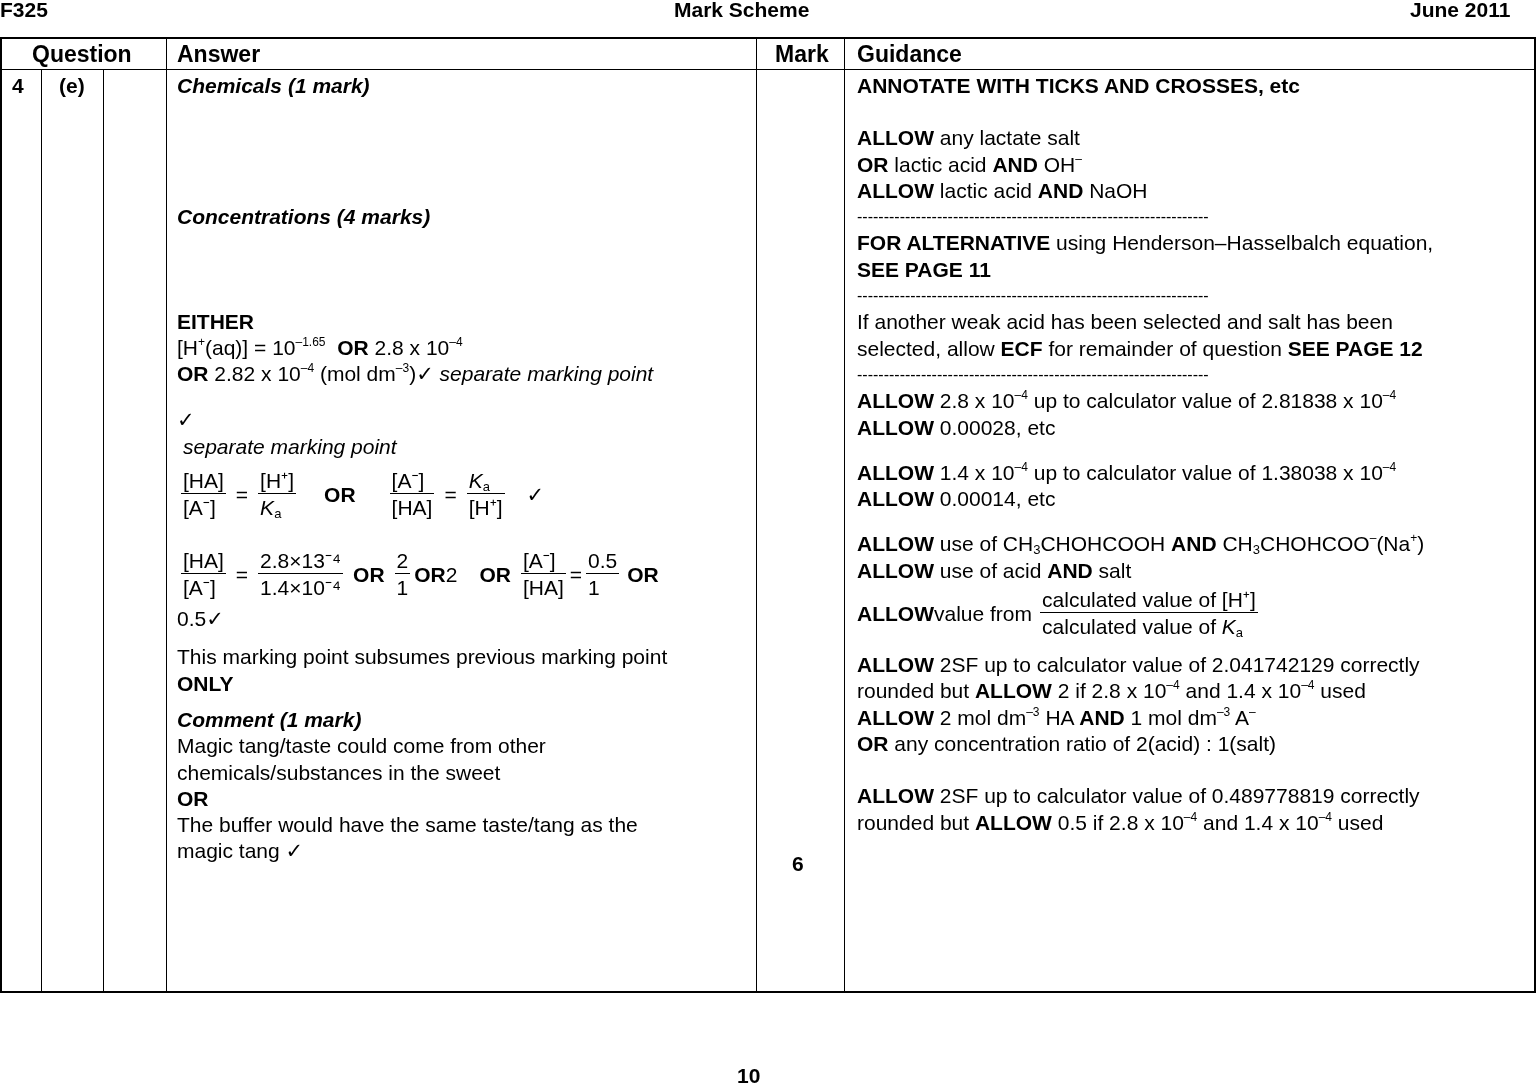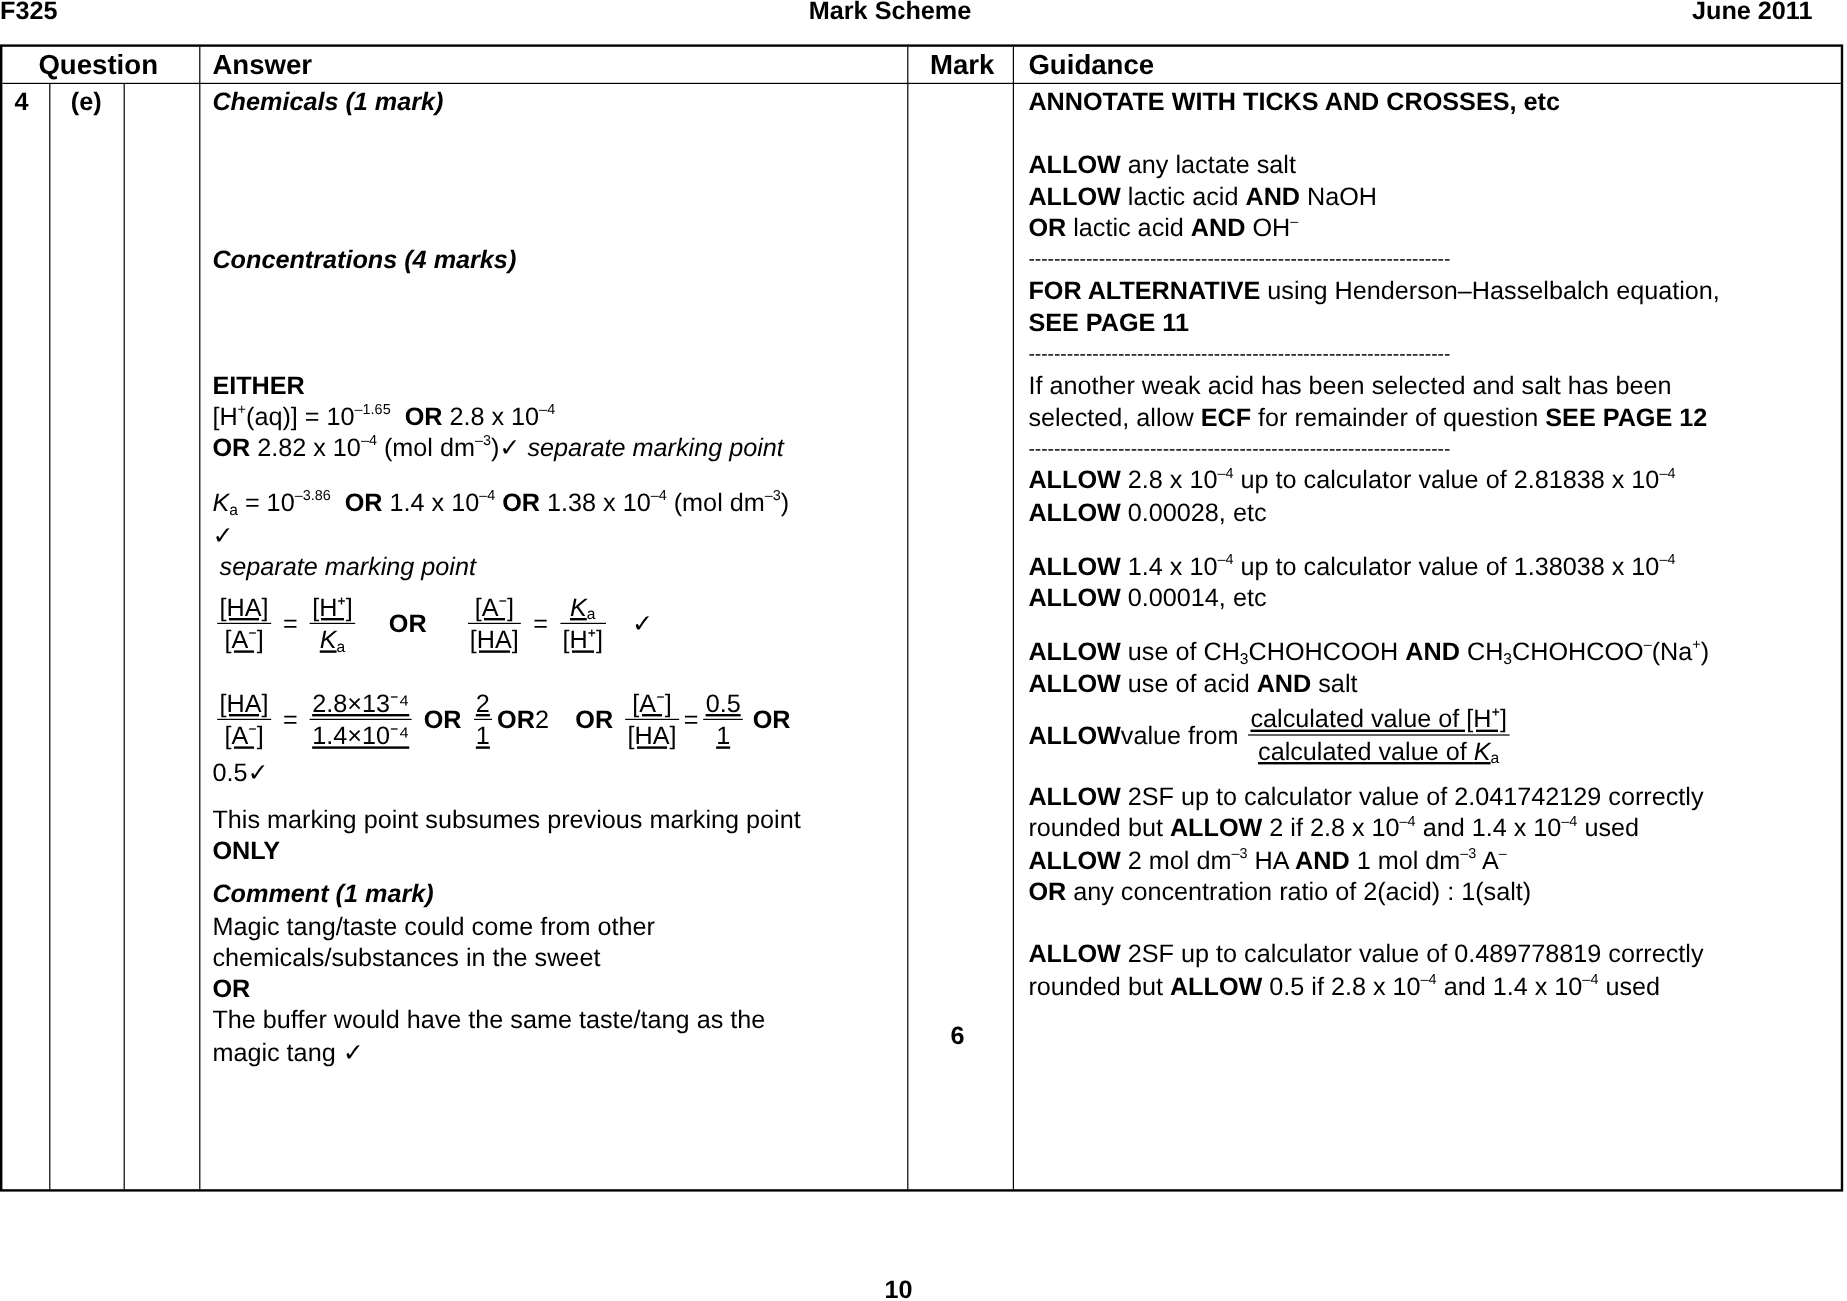--- a/index.html
+++ b/index.html
@@ -15,21 +15,21 @@
            border:2px solid #000; box-sizing:border-box; }
   .vline { position:absolute; top:0; bottom:0; width:0; border-left:1.5px solid #000; }
   .hline { position:absolute; left:0; right:0; height:0; border-top:1.5px solid #000; }
   .cell { position:absolute; line-height:26px; }
   .th { font-weight:bold; font-size:23px; }
   b, .b { font-weight:bold; }
   i, .i { font-style:italic; }
   .line { white-space:nowrap; height:26.3px; }
   sup { font-size:12px; vertical-align:9px; line-height:0; }
   sub { font-size:13px; vertical-align:-3px; line-height:0; }
-  .frac { display:inline-block; vertical-align:middle; text-align:center; margin:0 4px;text-decoration:underline; }
+  .frac { display:inline-block; vertical-align:middle; margin:0 4px; }
   .frac .num { display:block; border-bottom:1.5px solid #000; padding:0 2px; line-height:24px; }
   .frac .den { display:block; padding:0 2px; line-height:28px; }
   .dash { letter-spacing:0px; overflow:hidden; font-size:16px; }
   .eq-row { height:70px; display:flex; align-items:center; white-space:nowrap; }
   .eq-row .op { margin:0 6px; }
 </style>
 </head>
 <body>
 
 <div class="hdr hdr-left">F325</div>
@@ -62,23 +62,20 @@
     <div class="line b i">Concentrations (4 marks)</div>
     <div style="height:78px;"></div>
     <div class="line b">EITHER</div>
     <div class="line">
       <span>[H</span><sup>+</sup><span>(aq)]  = 10</span><sup>–1.65</sup>&nbsp; <b>OR</b><span> 2.8 x 10</span><sup>–4</sup>
     </div>
     <div class="line">
       <b>OR</b><span> 2.82 x 10</span><sup>–4</sup><span>  (mol dm</span><sup>–3</sup><span>)✓ </span><i>separate marking point</i>
     </div>
     <div style="height:20px;"></div>
-    <div class="line">
-      <i>K</i><sub>a</sub><span>  = 10</span><sup>–3.86</sup>&nbsp; <b>OR</b><span> 1.4 x 10</span><sup>–4</sup> <b>OR</b><span> 1.38 x 10</span><sup>–4</sup><span> (mol dm</span><sup>–3</sup><span>)</span>
-    </div>
     <div class="line">✓</div>
     <div class="line i" style="padding-left:6px;">separate marking point</div>
 
     <div class="eq-row">
       <span class="frac">
           <span class="num">[HA]</span>
           <span class="den">[A⁻]</span>
         </span>
       <span class="op">=</span>
       <span class="frac">
@@ -138,22 +135,22 @@
     <div class="line">chemicals/substances in the sweet</div>
     <div class="line b">OR</div>
     <div class="line">The buffer would have the same taste/tang as the</div>
     <div class="line">magic tang ✓</div>
   </div>
 
   <div class="cell" style="left:855px; top:34px; width:675px;">
     <div class="line b">ANNOTATE WITH TICKS AND CROSSES, etc</div>
     <div style="height:26px;"></div>
     <div class="line"><b>ALLOW</b><span> any lactate salt</span></div>
+    <div class="line"><b>OR</b><span> lactic acid </span><b>AND</b><span> OH</span><sup>–</sup></div>
     <div class="line"><b>ALLOW</b><span> lactic acid </span><b>AND</b><span> NaOH</span></div>
-    <div class="line"><b>OR</b><span> lactic acid </span><b>AND</b><span> OH</span><sup>–</sup></div>
     <div class="line dash">------------------------------------------------------------------</div>
     <div class="line"><b>FOR ALTERNATIVE</b><span> using Henderson–Hasselbalch equation,</span></div>
     <div class="line b">SEE PAGE 11</div>
     <div class="line dash">------------------------------------------------------------------</div>
     <div class="line">If another weak acid has been selected and salt has been</div>
     <div class="line"><span>selected, allow </span><b>ECF</b><span> for remainder of question </span><b>SEE PAGE 12</b></div>
     <div class="line dash">------------------------------------------------------------------</div>
     <div class="line"><b>ALLOW</b><span> 2.8 x 10</span><sup>–4</sup><span> up to calculator value of 2.81838 x 10</span><sup>–4</sup></div>
     <div class="line"><b>ALLOW</b><span> 0.00028, etc</span></div>
     <div style="height:19px;"></div>

